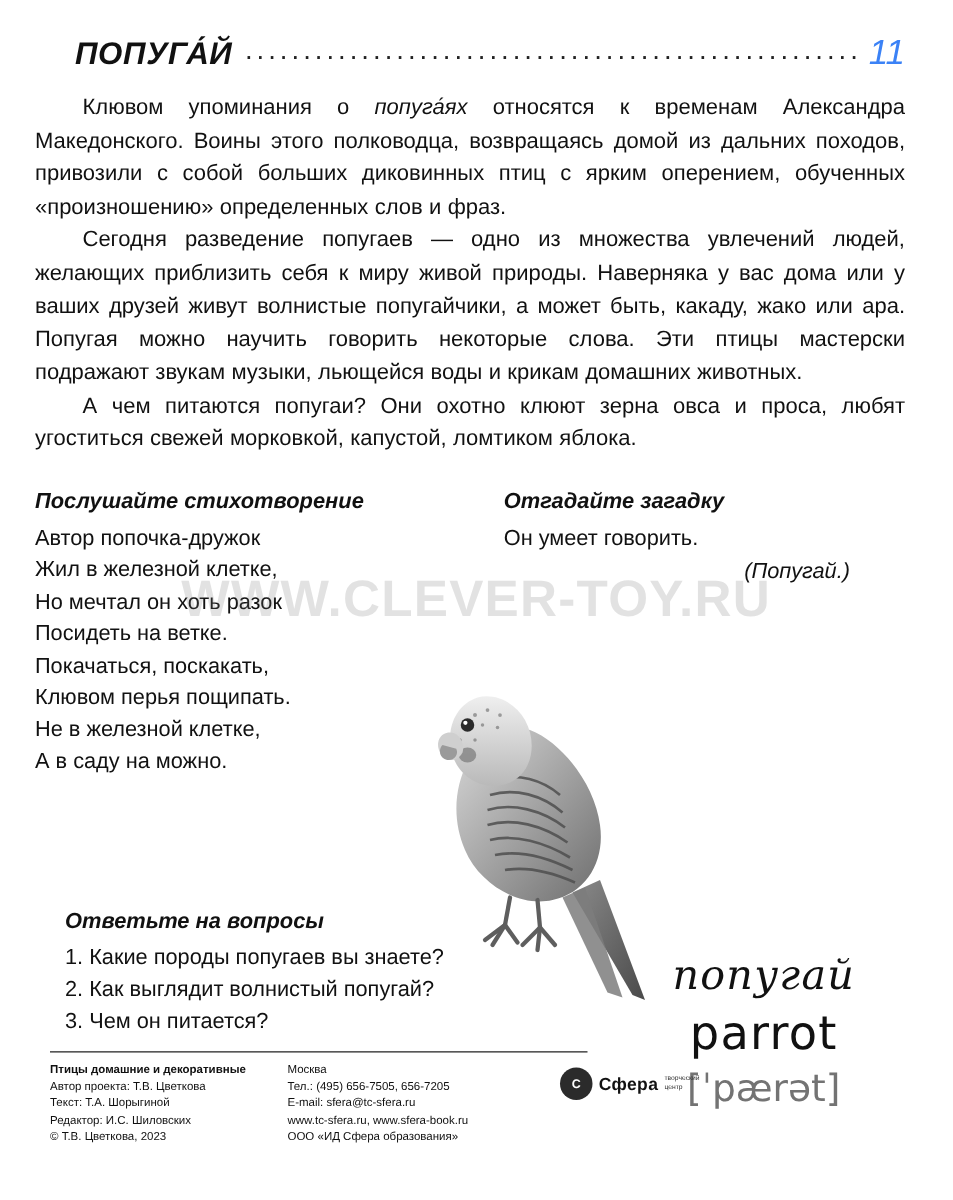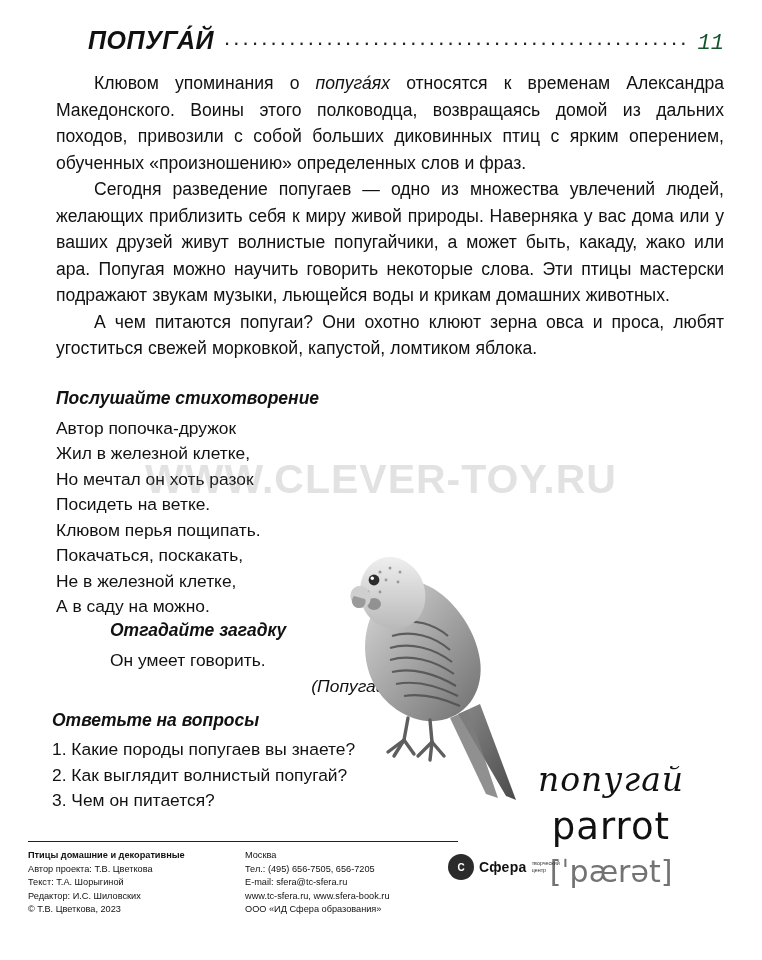--- a/index.html
+++ b/index.html
@@ -13,21 +13,21 @@
     font-family: "Liberation Sans", sans-serif;
     color: #111111;
     overflow: hidden;
     position: relative;
   }
   .page {
     position: relative;
     width: 762px;
     height: 960px;
     box-sizing: border-box;
-    padding: 26px 30px 0 46px;
+    padding: 26px 30px 0 18px;
   }
 
   
   .header {
     display: flex;
     align-items: baseline;
     gap: 10px;
     padding: 0 8px 0 42px;
   }
   .header-title {
@@ -41,24 +41,24 @@
   .header-dots {
     flex: 1;
     overflow: hidden;
     white-space: nowrap;
     font-size: 22px;
     letter-spacing: 3.2px;
     color: #222;
     transform: translateY(-4px);
   }
   .header-page {
-    font-family: Liberation Mono, monospace;
-    font-style: italic;
-    font-size: 22px;
-    color: #14532d;
+    font-family: Liberation Sans, sans-serif;
+    font-style: italic;
+    font-size: 28px;
+    color: #3b82f6;
   }
 
   
   .article {
     margin-top: 14px;
     padding: 0 8px 0 10px;
   }
   .article p {
     margin: 0;
     text-align: justify;
@@ -88,21 +88,20 @@
     font-family: "Liberation Sans", sans-serif;
   }
 
   
   .cols {
     position: relative;
     margin-top: 26px;
     padding: 0 8px 0 10px;
     display: flex;
     gap: 0;
-    flex-direction: column;
   }
   .col-left { width: 330px; }
   .col-right { width: 330px; margin-left: 54px; }
   .sec-title {
     font-weight: bold;
     font-style: italic;
     font-size: 17.5px;
     margin-bottom: 7px;
   }
   .poem-line, .riddle-line {
@@ -114,21 +113,21 @@
     font-size: 17.4px;
     text-align: right;
     margin-top: 3px;
     padding-right: 44px;
   }
 
   
   .questions {
     position: absolute;
     left: 52px;
-    top: 710px;
+    top: 726px;
     width: 330px;
   }
   .q-title {
     font-weight: bold;
     font-style: italic;
     font-size: 17.5px;
     margin-bottom: 6px;
   }
   .q-item {
     font-size: 17.4px;
@@ -170,26 +169,26 @@
   .eng-ipa {
     font-family: "DejaVu Sans", sans-serif;
     font-size: 30px;
     margin-top: 6px;
     color: #737373;
   }
 
   
   .footer {
     position: absolute;
-    left: 28px;
+    left: 40px;
     top: 849px;
     width: 430px;
     display: flex;
     align-items: flex-start;
-    gap: 37px;
+    gap: 10px;
   }
   .footer:before {
     content: "";
     position: absolute;
     left: 0;
     top: -8px;
     width: 430px;
     height: 1px;
     background: #222;
   }
@@ -241,22 +240,22 @@
   <div class="watermark">WWW.CLEVER-TOY.RU</div>
 
   <div class="cols">
     <div class="col-left">
       <div class="sec-title">Послушайте стихотворение</div>
       <div id="poem-lines">
           <div class="poem-line">Автор попочка-дружок</div>
           <div class="poem-line">Жил в железной клетке,</div>
           <div class="poem-line">Но мечтал он хоть разок</div>
           <div class="poem-line">Посидеть на ветке.</div>
+          <div class="poem-line">Покачаться, поскакать,</div>
           <div class="poem-line">Клювом перья пощипать.</div>
-          <div class="poem-line">Покачаться, поскакать,</div>
           <div class="poem-line">Не в железной клетке,</div>
           <div class="poem-line">А в саду на можно.</div>
         </div>
     </div>
     <div class="col-right">
       <div class="sec-title">Отгадайте загадку</div>
       <div id="riddle-lines">
           <div class="riddle-line">Он умеет говорить.</div>
         </div>
       <div class="riddle-answer">(Попугай.)</div>

